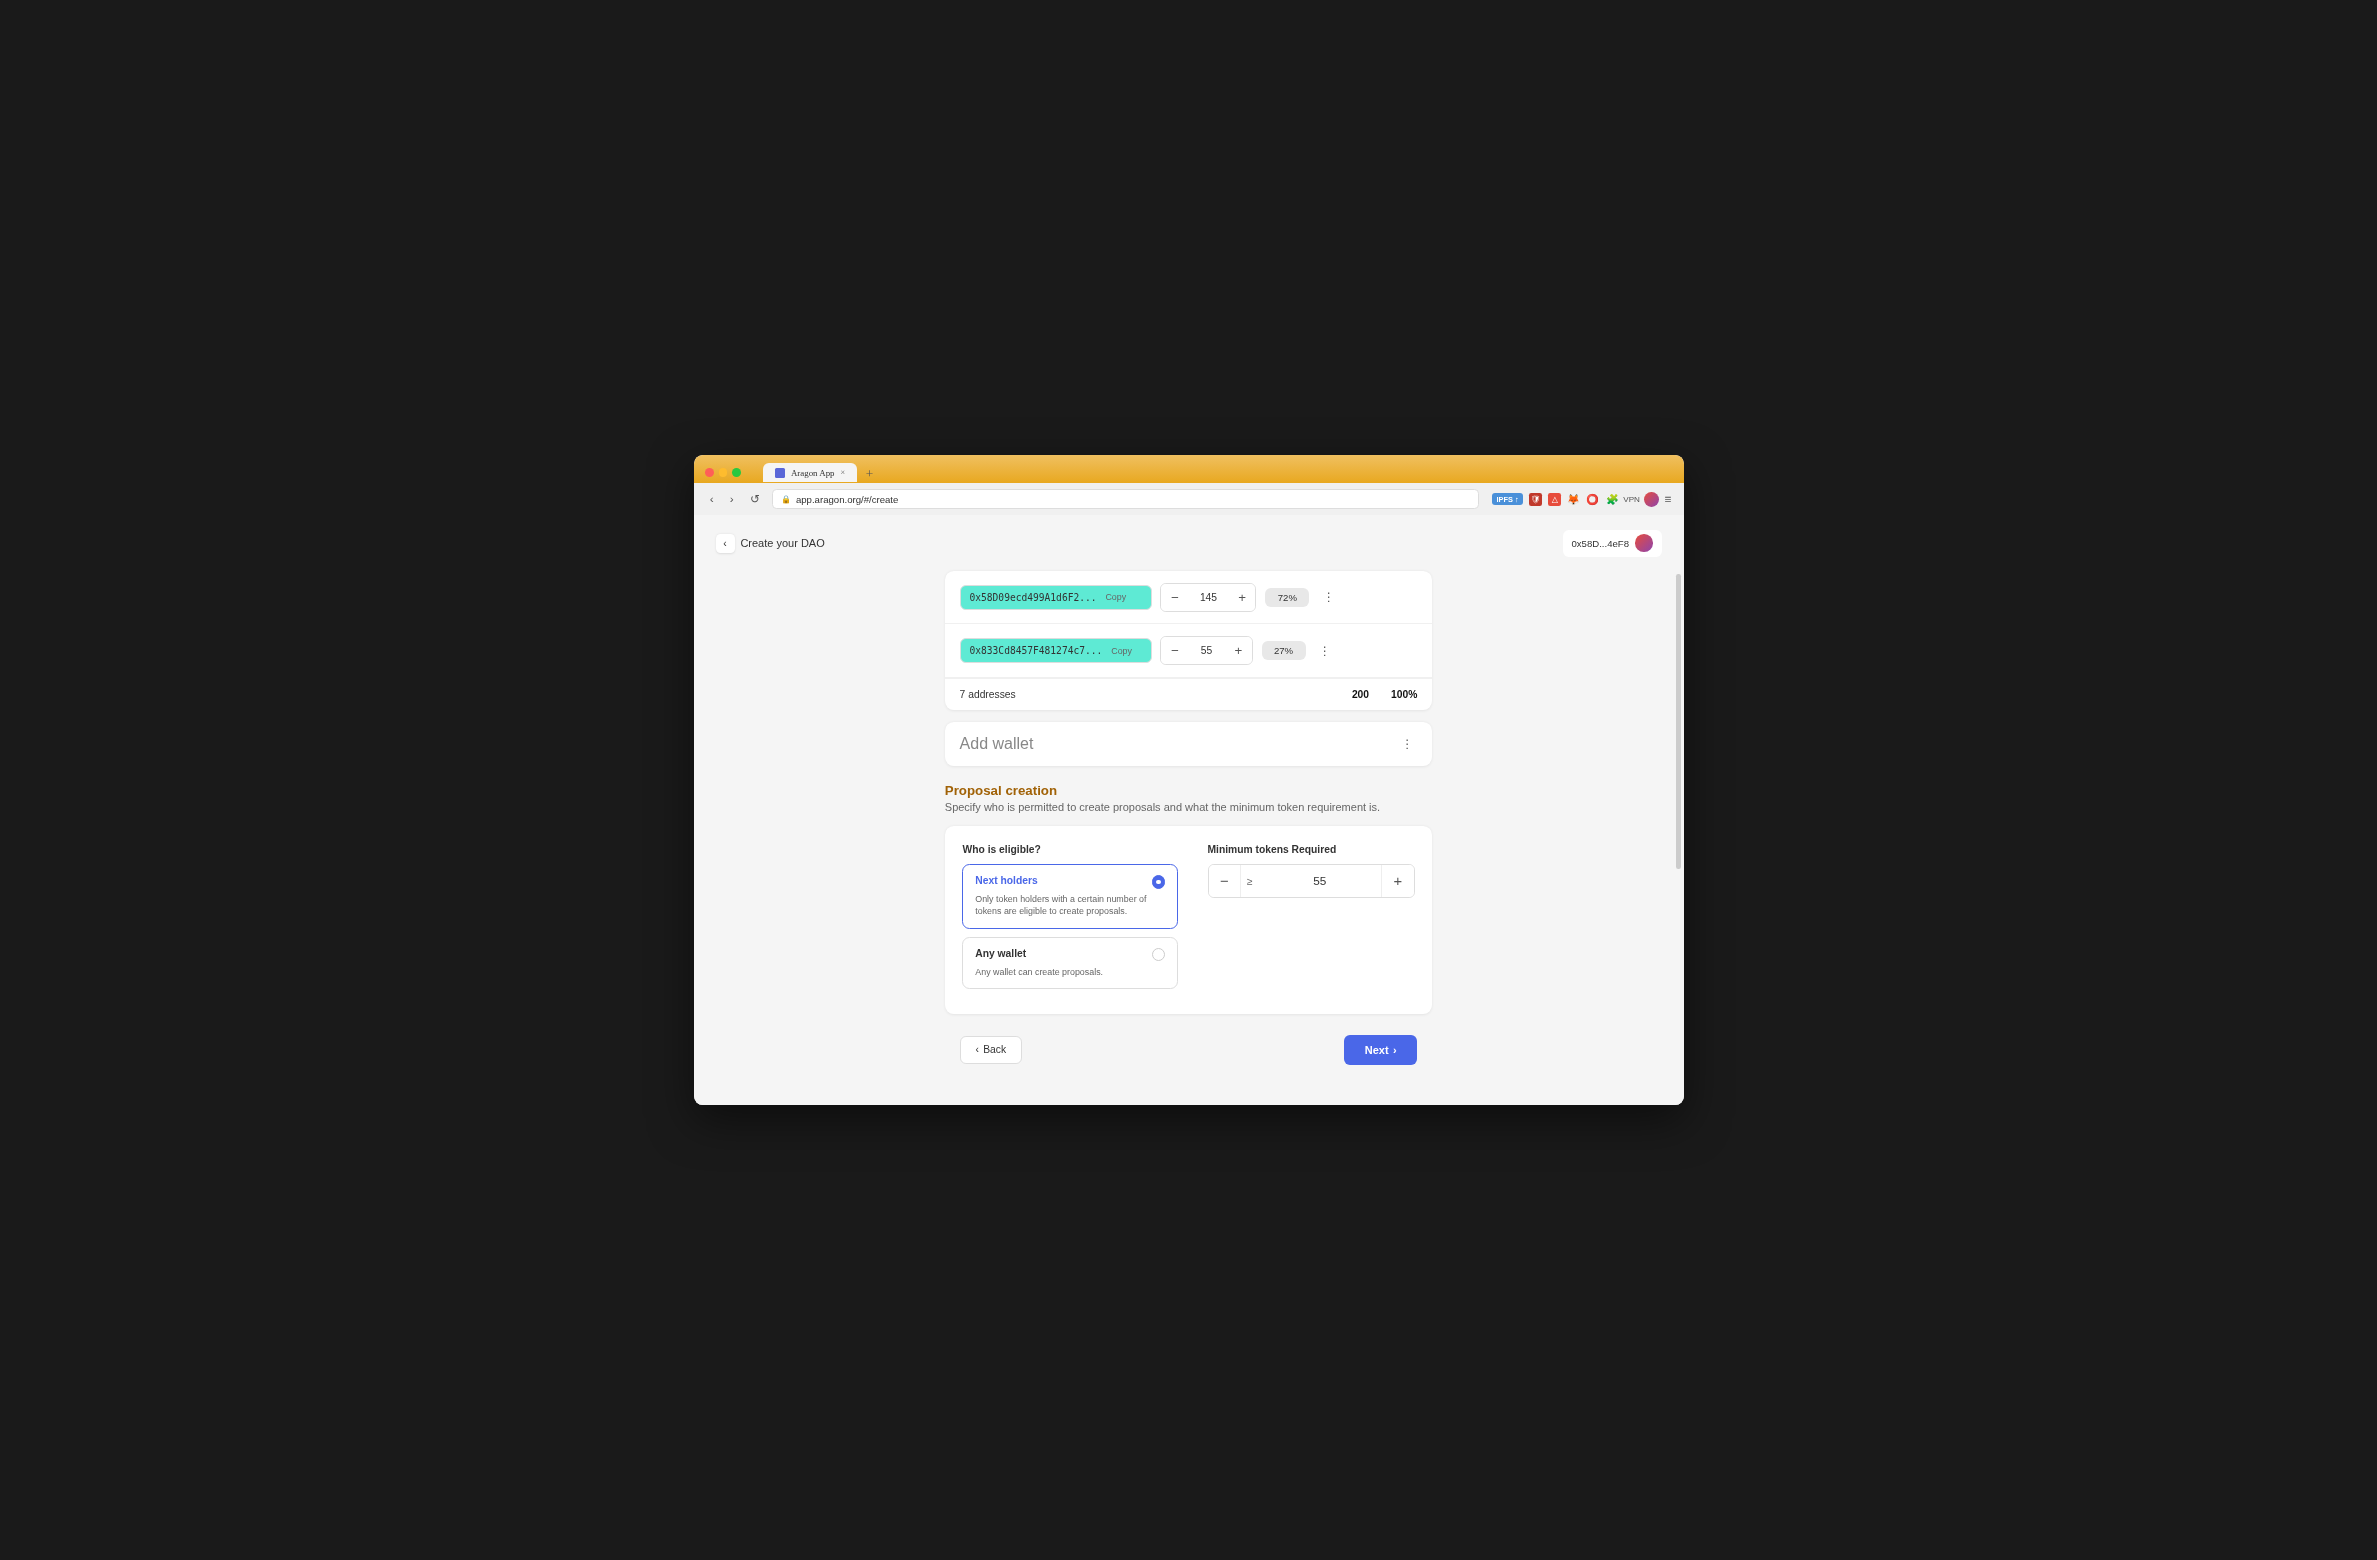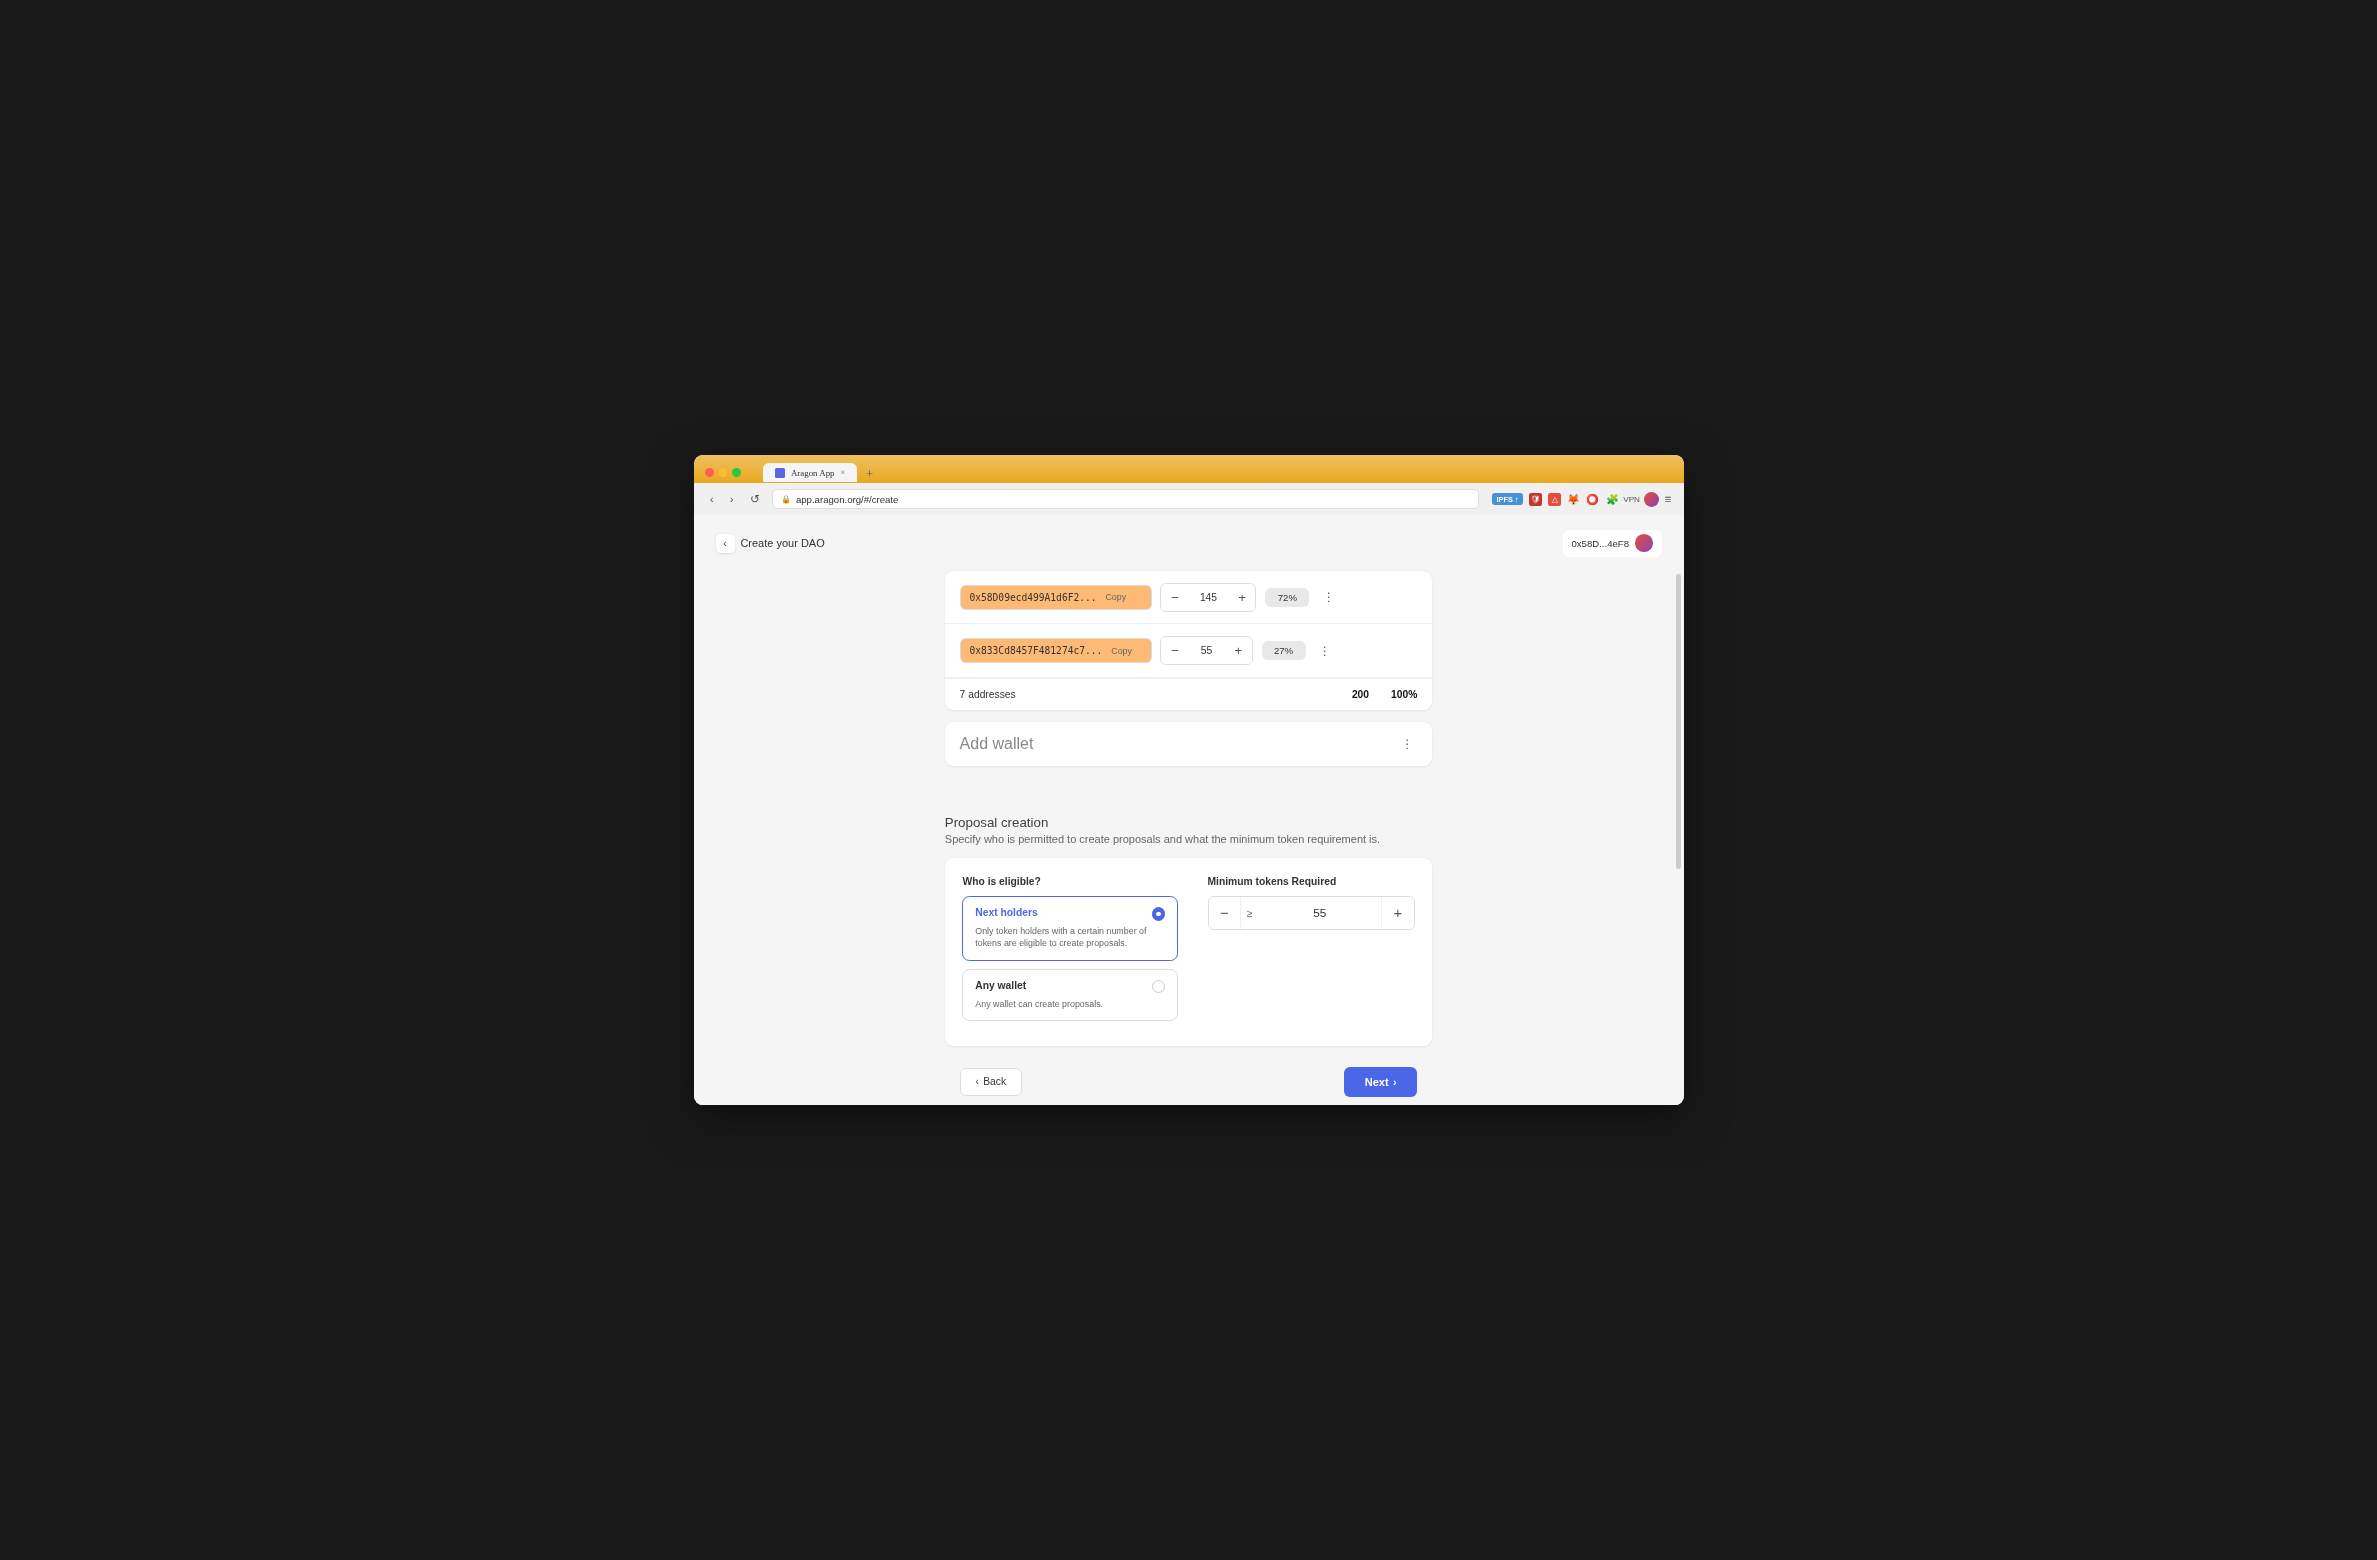--- a/index.html
+++ b/index.html
@@ -239,21 +239,21 @@
     }
 
     .address-input {
       display: flex;
       align-items: center;
       border: 0.7px solid #ddd;
       border-radius: 5.9px;
       padding: 5.9px 8.9px;
       flex: 1;
       max-width: 192px;
-      background: #fdba74;
+      background: #5eead4;
       gap: 5.9px;
     }
 
     .address-text {
       font-size: 9.6px;
       color: #333;
       font-family: monospace;
     }
 
     .copy-btn {
@@ -349,24 +349,23 @@
     }
 
     .add-wallet-text {
       font-size: 16px;
       color: #888;
     }
 
     
     .section-title {
       font-size: 13.3px;
-      font-weight: 400;
-      color: #404040;
+      font-weight: 700;
+      color: #a16207;
       margin-bottom: 3px;
-      margin-top: 32px;
     }
 
     .section-desc {
       font-size: 11px;
       color: #666;
       margin-bottom: 13px;
     }
 
     .proposal-card {
       background: white;

